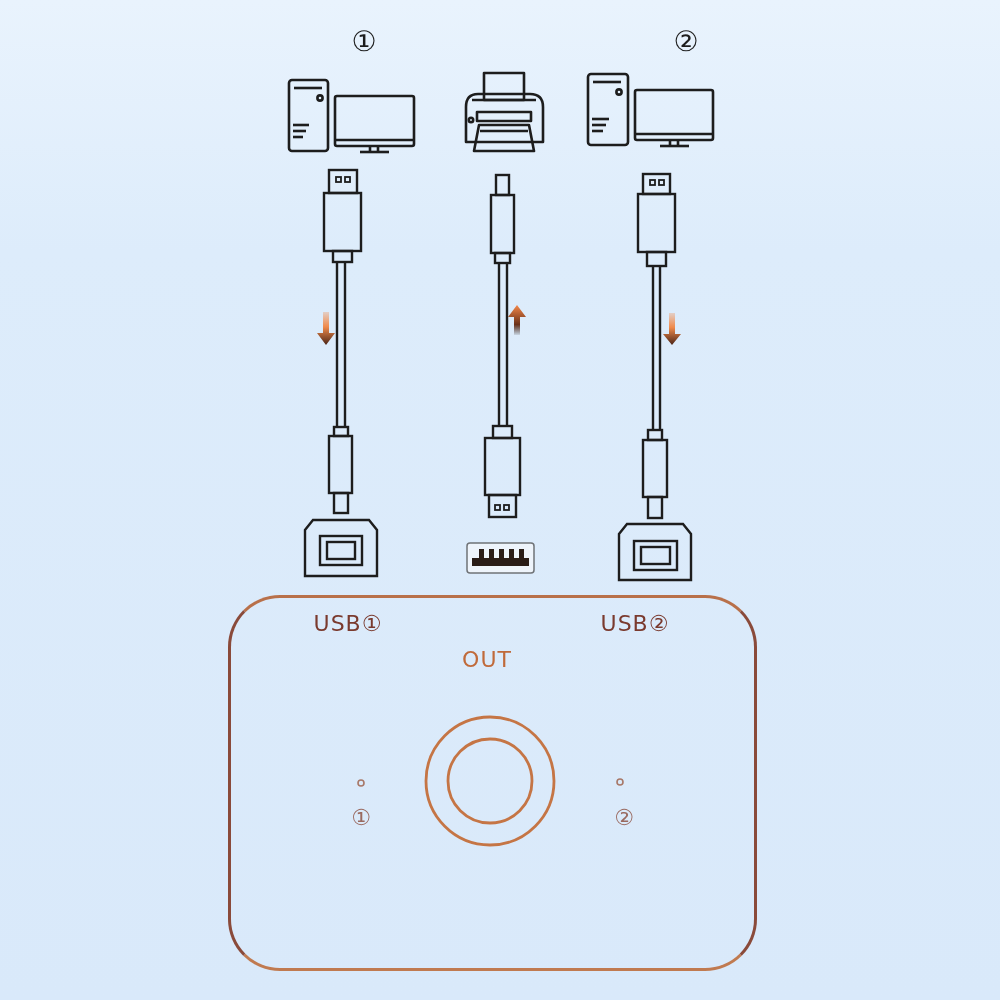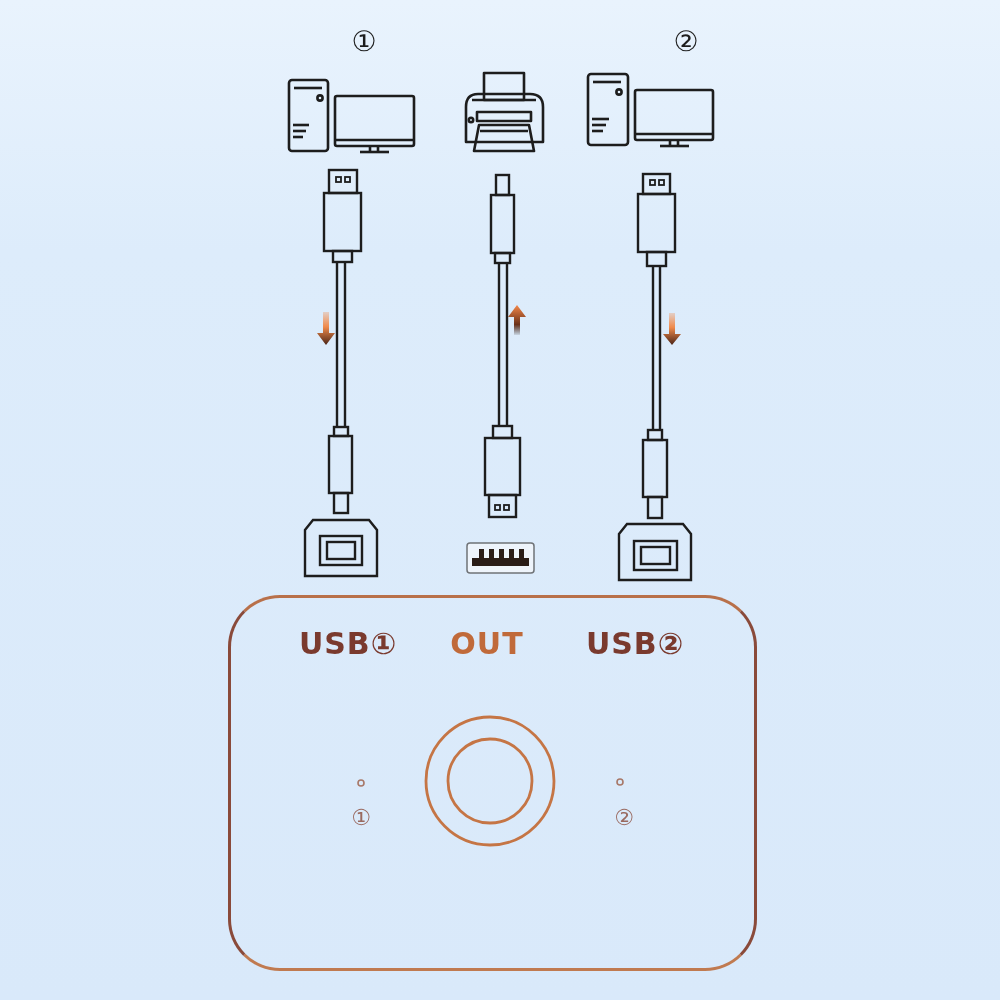--- a/index.html
+++ b/index.html
@@ -13,24 +13,23 @@
     font-family:"DejaVu Sans", sans-serif; transform:translateX(-50%);
   }
   svg.layer { position:absolute; left:0; top:0; }
   .device-box {
     position:absolute; left:228px; top:595px; width:529px; height:376px;
     border-radius:52px; box-sizing:border-box;
     border:3px solid #8a4a3a;
     border-top-color:#b8704a; border-bottom-color:#c07a50;
   }
   .port-label {
-    position:absolute; top:629px; font-size:30px; line-height:1;
+    position:absolute; top:613px; font-size:22px; line-height:1;
     letter-spacing:1px; transform:translateX(-50%); white-space:nowrap;
     font-family:"DejaVu Sans", sans-serif;
-    font-weight:bold;
   }
   .port-label.usb { color:#7a3a2e; }
   .port-label.out { color:#c06a3a; }
   .led-label {
     position:absolute; top:807px; font-size:22px; color:#9a6a60; line-height:1;
     transform:translateX(-50%);
   }
 </style>
 </head>
 <body>
@@ -162,17 +161,17 @@
     <circle cx="490" cy="781" r="64"></circle>
     <circle cx="490" cy="781" r="42"></circle>
   </g>
   <circle cx="361" cy="783" r="3" fill="none" stroke="#a87868" stroke-width="1.6"></circle>
   <circle cx="620" cy="782" r="3" fill="none" stroke="#a87868" stroke-width="1.6"></circle>
 </svg>
 
 <div class="device-box"></div>
 
 <div class="port-label usb" style="left:348px;">USB①</div>
-<div class="port-label out" style="left:487px;">OUT</div>
+<div class="port-label out" style="left:487px;margin-top:36px;">OUT</div>
 <div class="port-label usb" style="left:635px;">USB②</div>
 
 <div class="led-label" style="left:361px;">①</div>
 <div class="led-label" style="left:624px;">②</div>
 
 </body></html>

